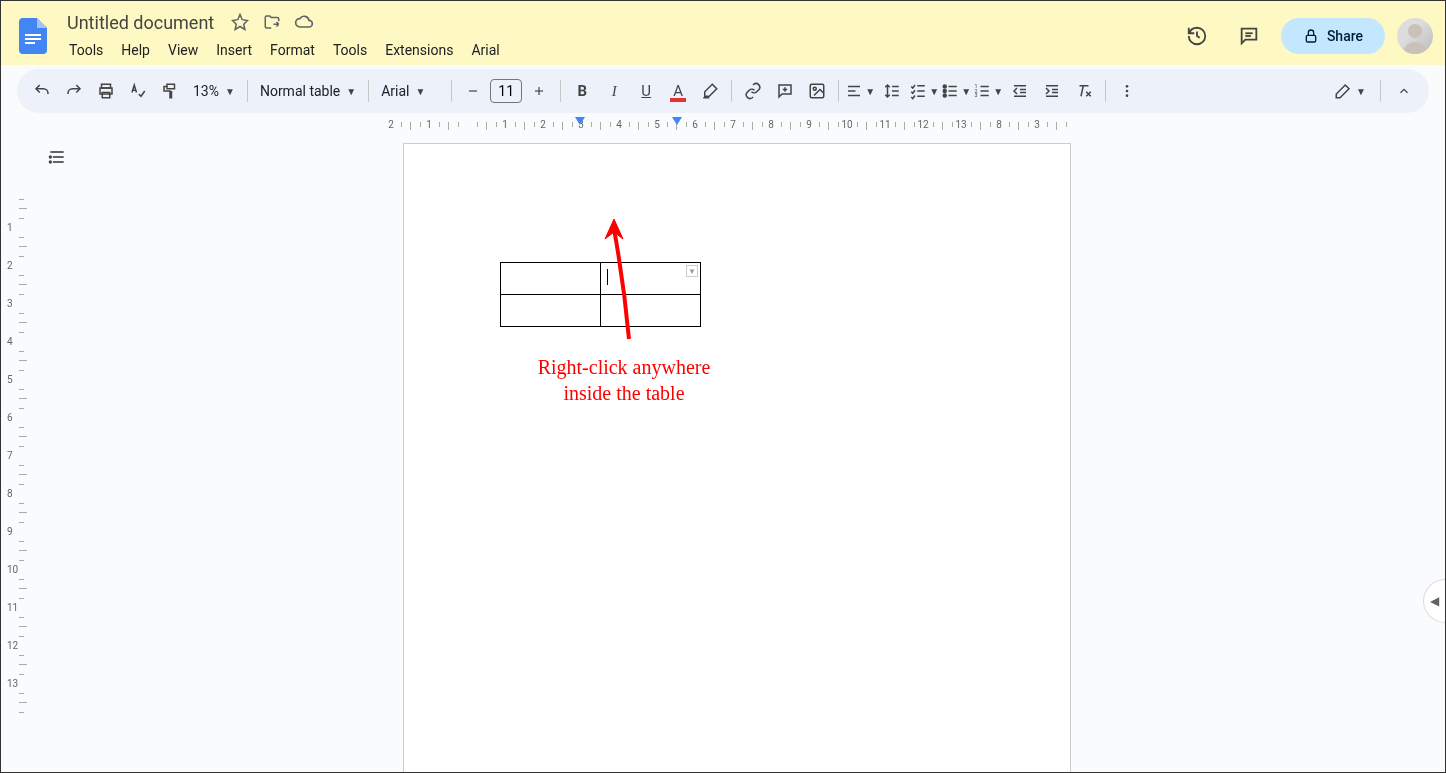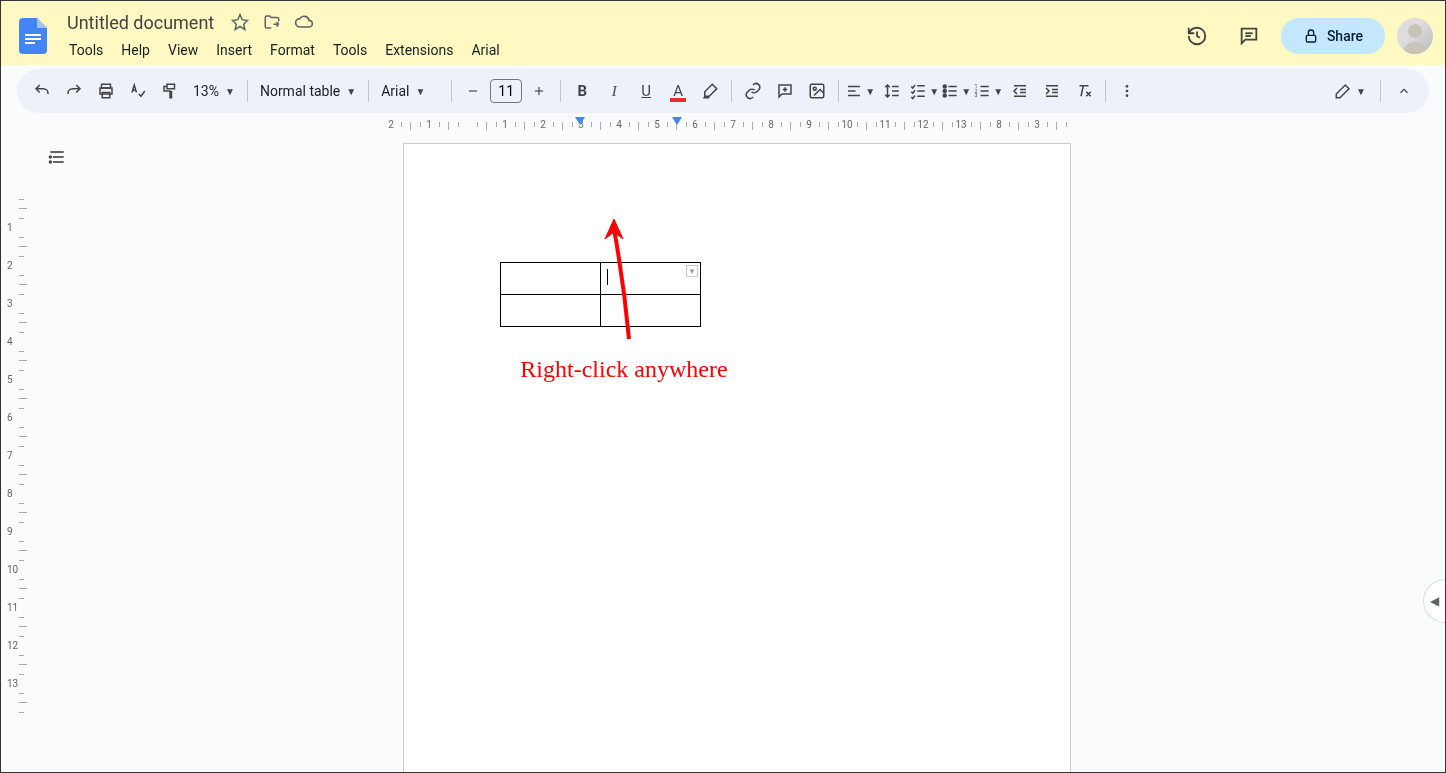--- a/index.html
+++ b/index.html
@@ -261,21 +261,21 @@
   position:absolute;right:2px;top:2px;width:12px;height:12px;
   border:1px solid #ccc;display:flex;align-items:center;justify-content:center;
   font-size:8px;color:#999;background:#fff;
 }
 
 
 .annotation {
   position:absolute;
   color:#ff0000;
   font-family: "Comic Sans MS", "Segoe Script", cursive;
-  font-size: 24px;
+  font-size: 20px;
   line-height: 1.3;
   text-align:center;
   font-weight:500;
 }
 .annotation-arrow {
   position:absolute;
   stroke:#ff0000;
   fill:none;
 }
 
@@ -732,17 +732,18 @@
         </tr>
       </tbody>
         </table>
 
       <svg class="annotation-arrow" style="left:195px;top:70px;" width="60" height="140" viewBox="0 0 60 140">
         <path d="M30 125 Q 25 70 15 15" stroke="#ff0000" stroke-width="4" fill="none"></path>
         <path d="M15 5 L6 25 L15 18 L24 25 Z" fill="#ff0000"></path>
       </svg>
       <div class="annotation" style="left:20px;top:210px;width:400px">
         <div>Right-click anywhere</div>
+        <div>inside the table</div>
       </div>
     </div>
   </div>
   <div class="side-expand">◀</div>
 </div>
 
 </body></html>

